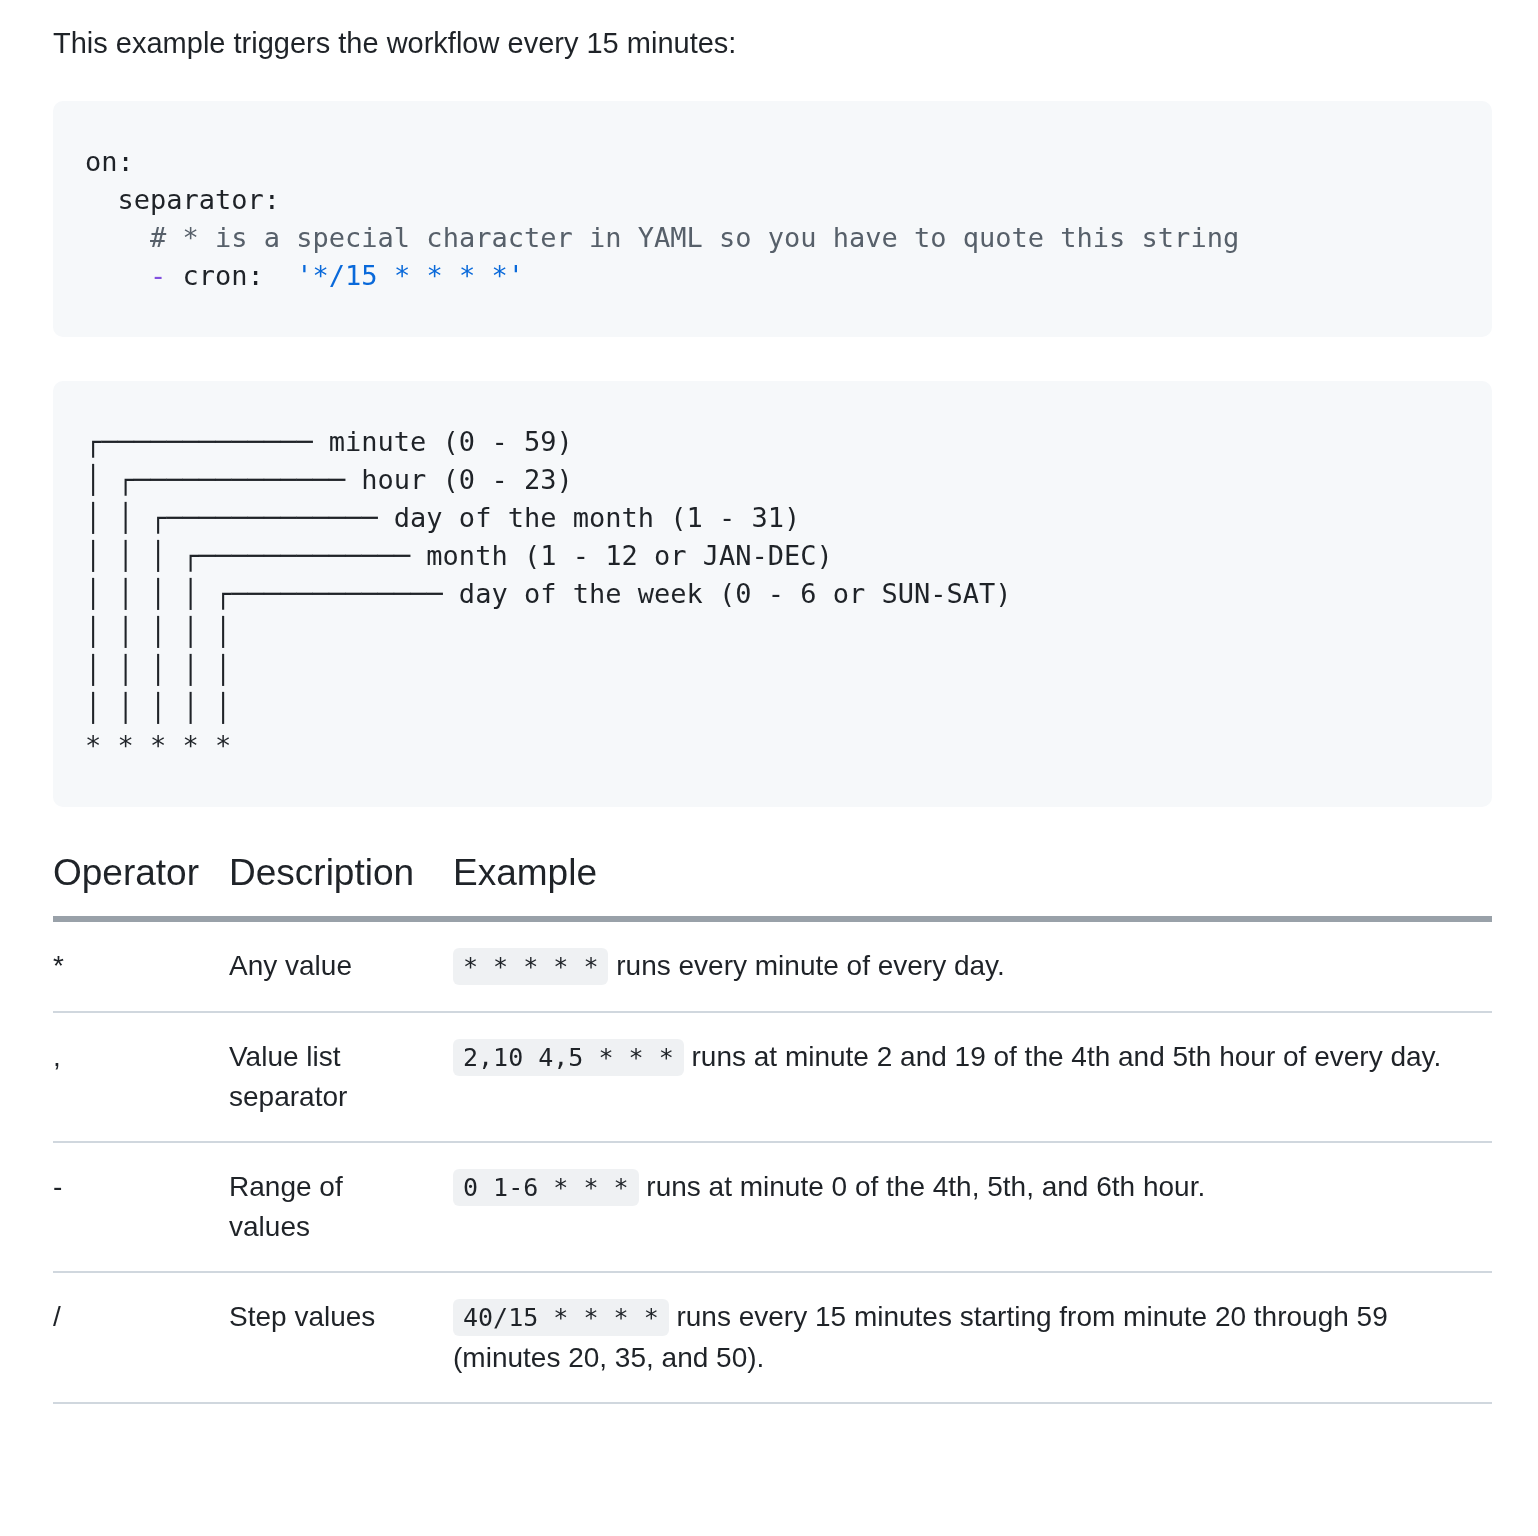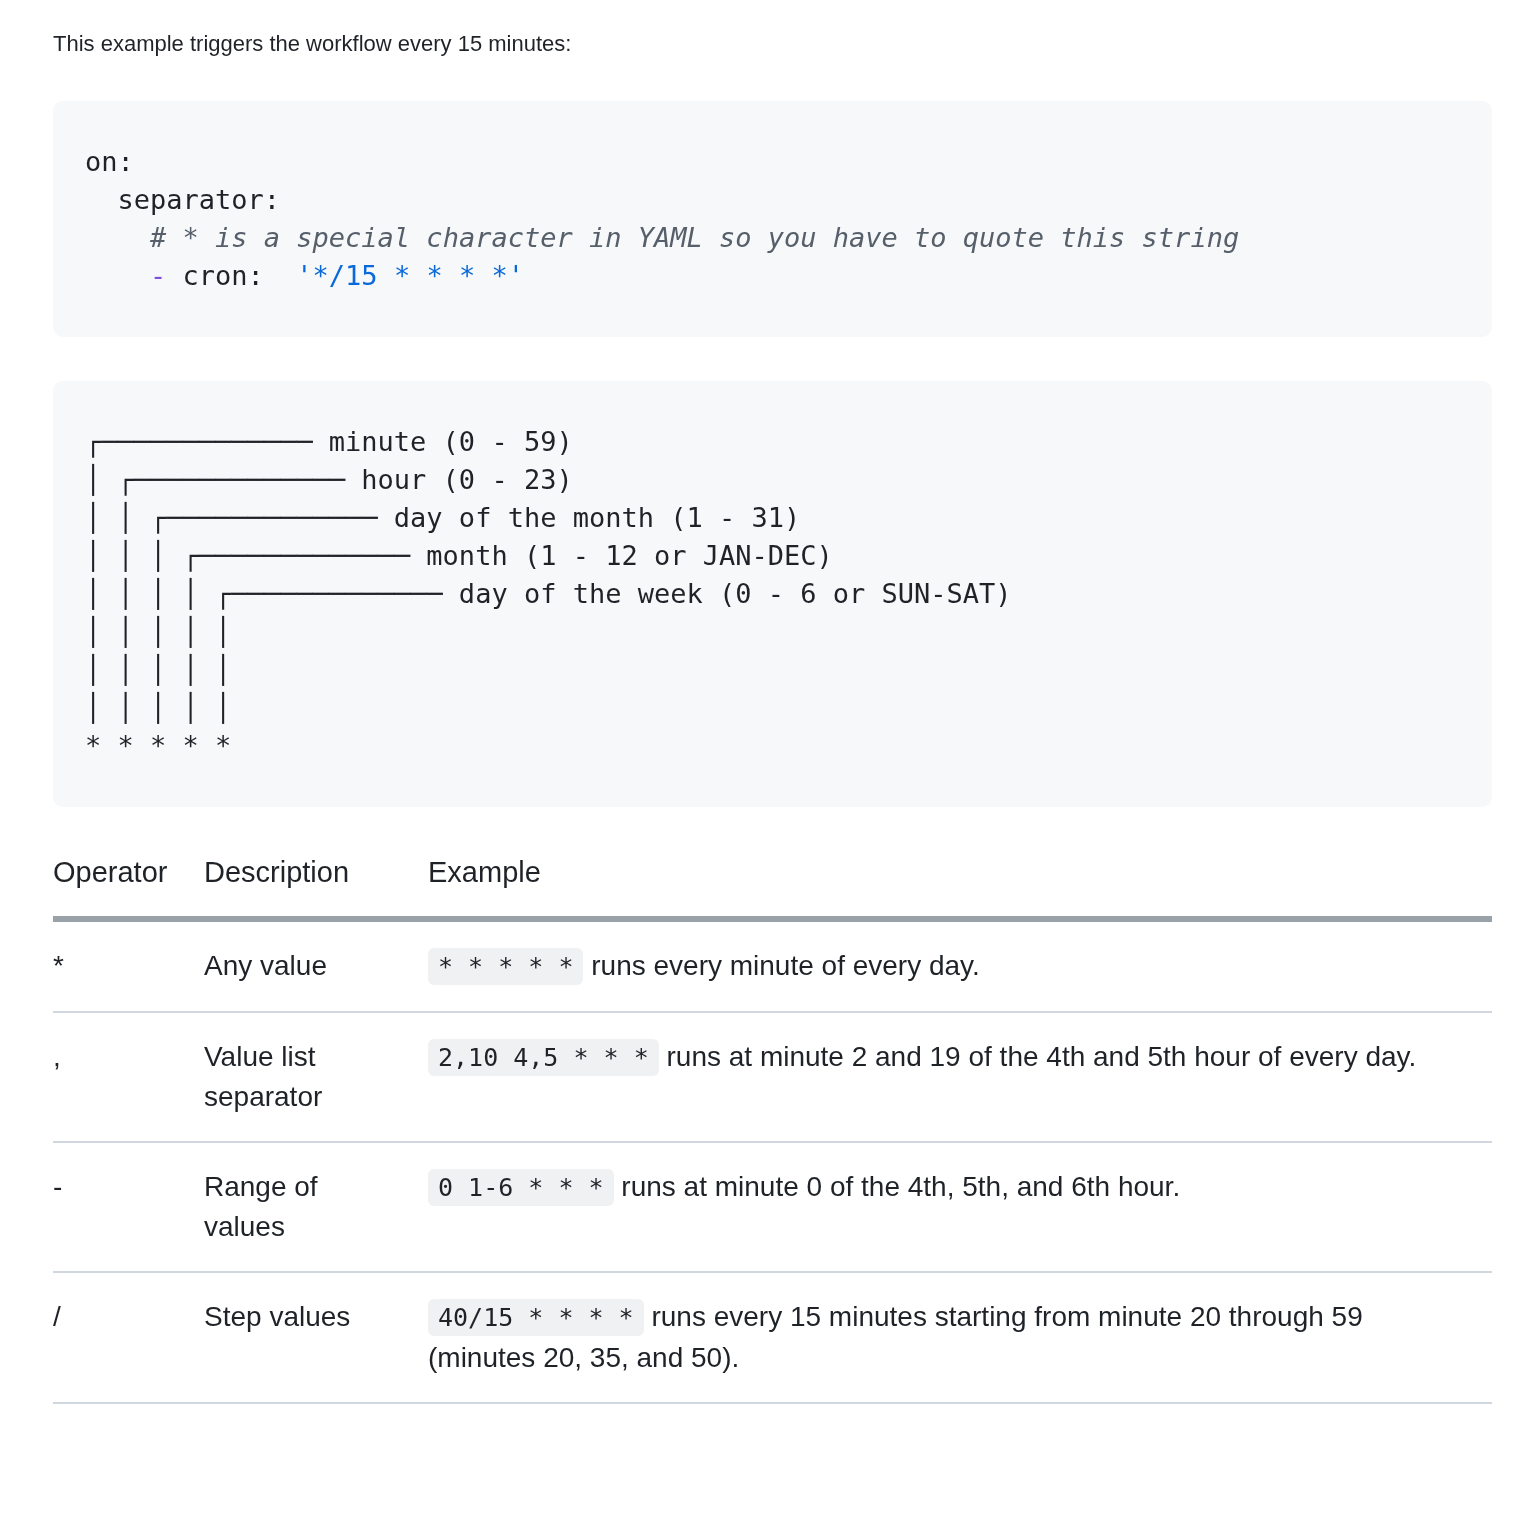--- a/index.html
+++ b/index.html
@@ -13,53 +13,53 @@
     font-family: "Liberation Sans", sans-serif;
     font-size: 29px;
     -webkit-font-smoothing: antialiased;
   }
   .page {
     padding: 26px 46px 0 53px;
   }
   p.para {
     margin: 0;
     line-height: 35px;
-    font-size: 22px;
+    font-size: 29px;
   }
   .code-block {
     background: var(--code-bg, #f6f8fa);
     border-radius: 10px;
     padding: 42px 32px;
     margin: 40px 0 44px 0;
   }
   pre.code {
     margin: 0;
     font-family: "DejaVu Sans Mono", "Liberation Mono", monospace;
     font-size: 27px;
     line-height: 38px;
     color: var(--code-fg, #1f2328);
     white-space: pre;
   }
-  .tok-comment { color: var(--comment-color, #57606a); font-style: italic; }
+  .tok-comment { color: var(--comment-color, #57606a); }
   .tok-punct   { color: var(--punct-color, #8250df); }
   .tok-string  { color: var(--string-color, #0969da); }
 
   table.operators {
     border-collapse: collapse;
     width: 100%;
     margin-top: 48px;
     font-size: 28px;
   }
   table.operators col.col-op   { width: 151px; }
   table.operators col.col-desc { width: 224px; }
   table.operators th {
     text-align: left;
     vertical-align: top;
     font-weight: 400;
-    font-size: 29px;
+    font-size: 37px;
     line-height: 35px;
     padding: 0 30px 26px 0;
   }
   table.operators thead tr {
     border-bottom: 6px solid var(--thead-border, #99a1a9);
   }
   table.operators tbody tr {
     border-bottom: 2px solid var(--row-border, #d0d7de);
   }
   table.operators td {

